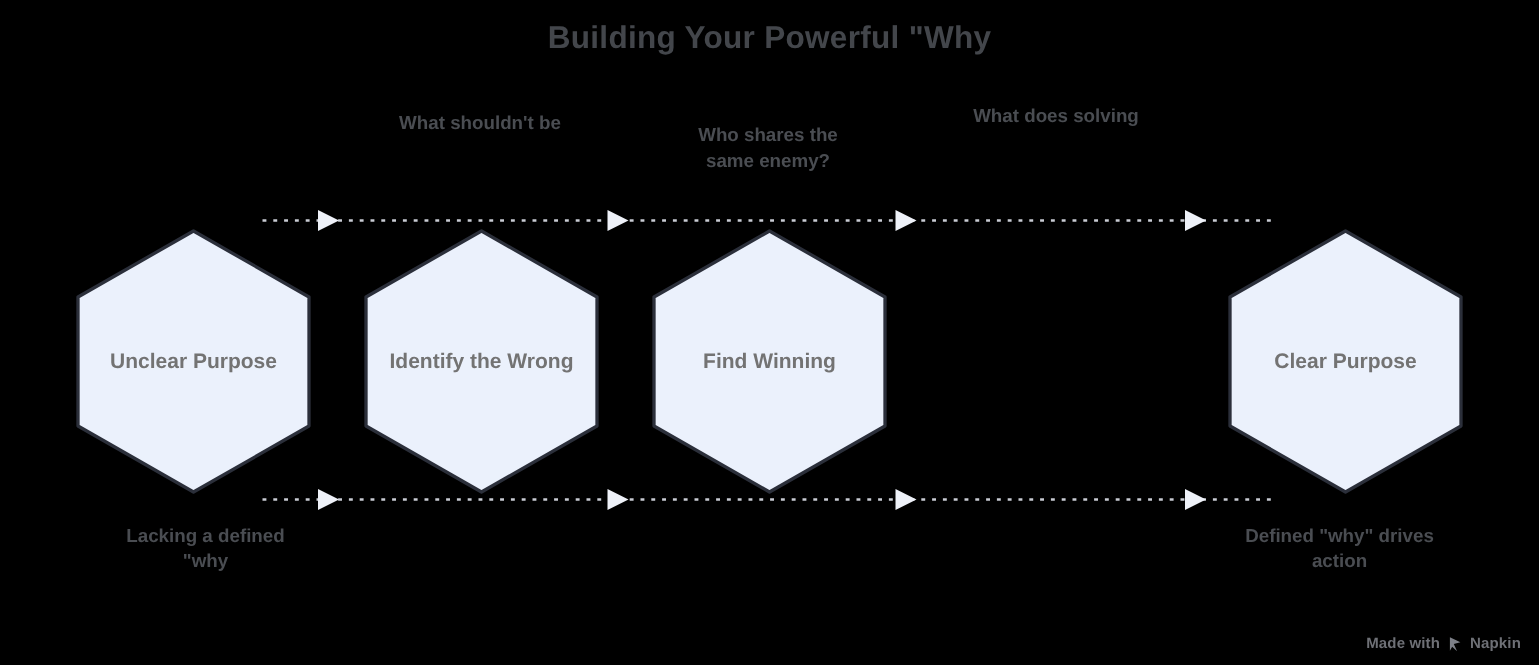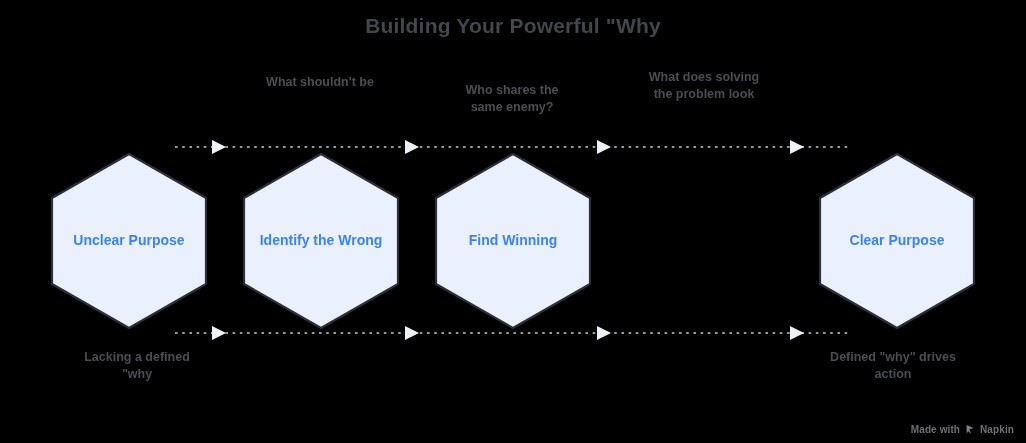--- a/index.html
+++ b/index.html
@@ -66,21 +66,21 @@
     left: 0;
     top: 0;
     width: 158px;
     height: 178px;
     display: flex;
     align-items: center;
     justify-content: center;
     text-align: center;
     font-size: 14px;
     font-weight: bold;
-    color: #3b82f6;
+    color: #737373;
     line-height: 1.25;
     padding: 0 8px;
     box-sizing: border-box;
     white-space: nowrap;
   }
 
   
   .caption {
     position: absolute;
     text-align: center;
@@ -172,21 +172,20 @@
     <div>What shouldn't be</div>
   </div>
 
   <div class="caption caption-top" style="left:422px; top:82px; width:180px;">
     <div>Who shares the</div>
     <div>same enemy?</div>
   </div>
 
   <div class="caption caption-top" style="left:614px; top:69px; width:180px;">
     <div>What does solving</div>
-    <div>the problem look</div>
   </div>
 
   <div class="caption caption-bot" style="left:47px; top:349px; width:180px;">
     <div>Lacking a defined</div>
     <div>"why</div>
   </div>
 
   <div class="caption caption-bot" style="left:803px; top:349px; width:180px;">
     <div>Defined "why" drives</div>
     <div>action</div>

